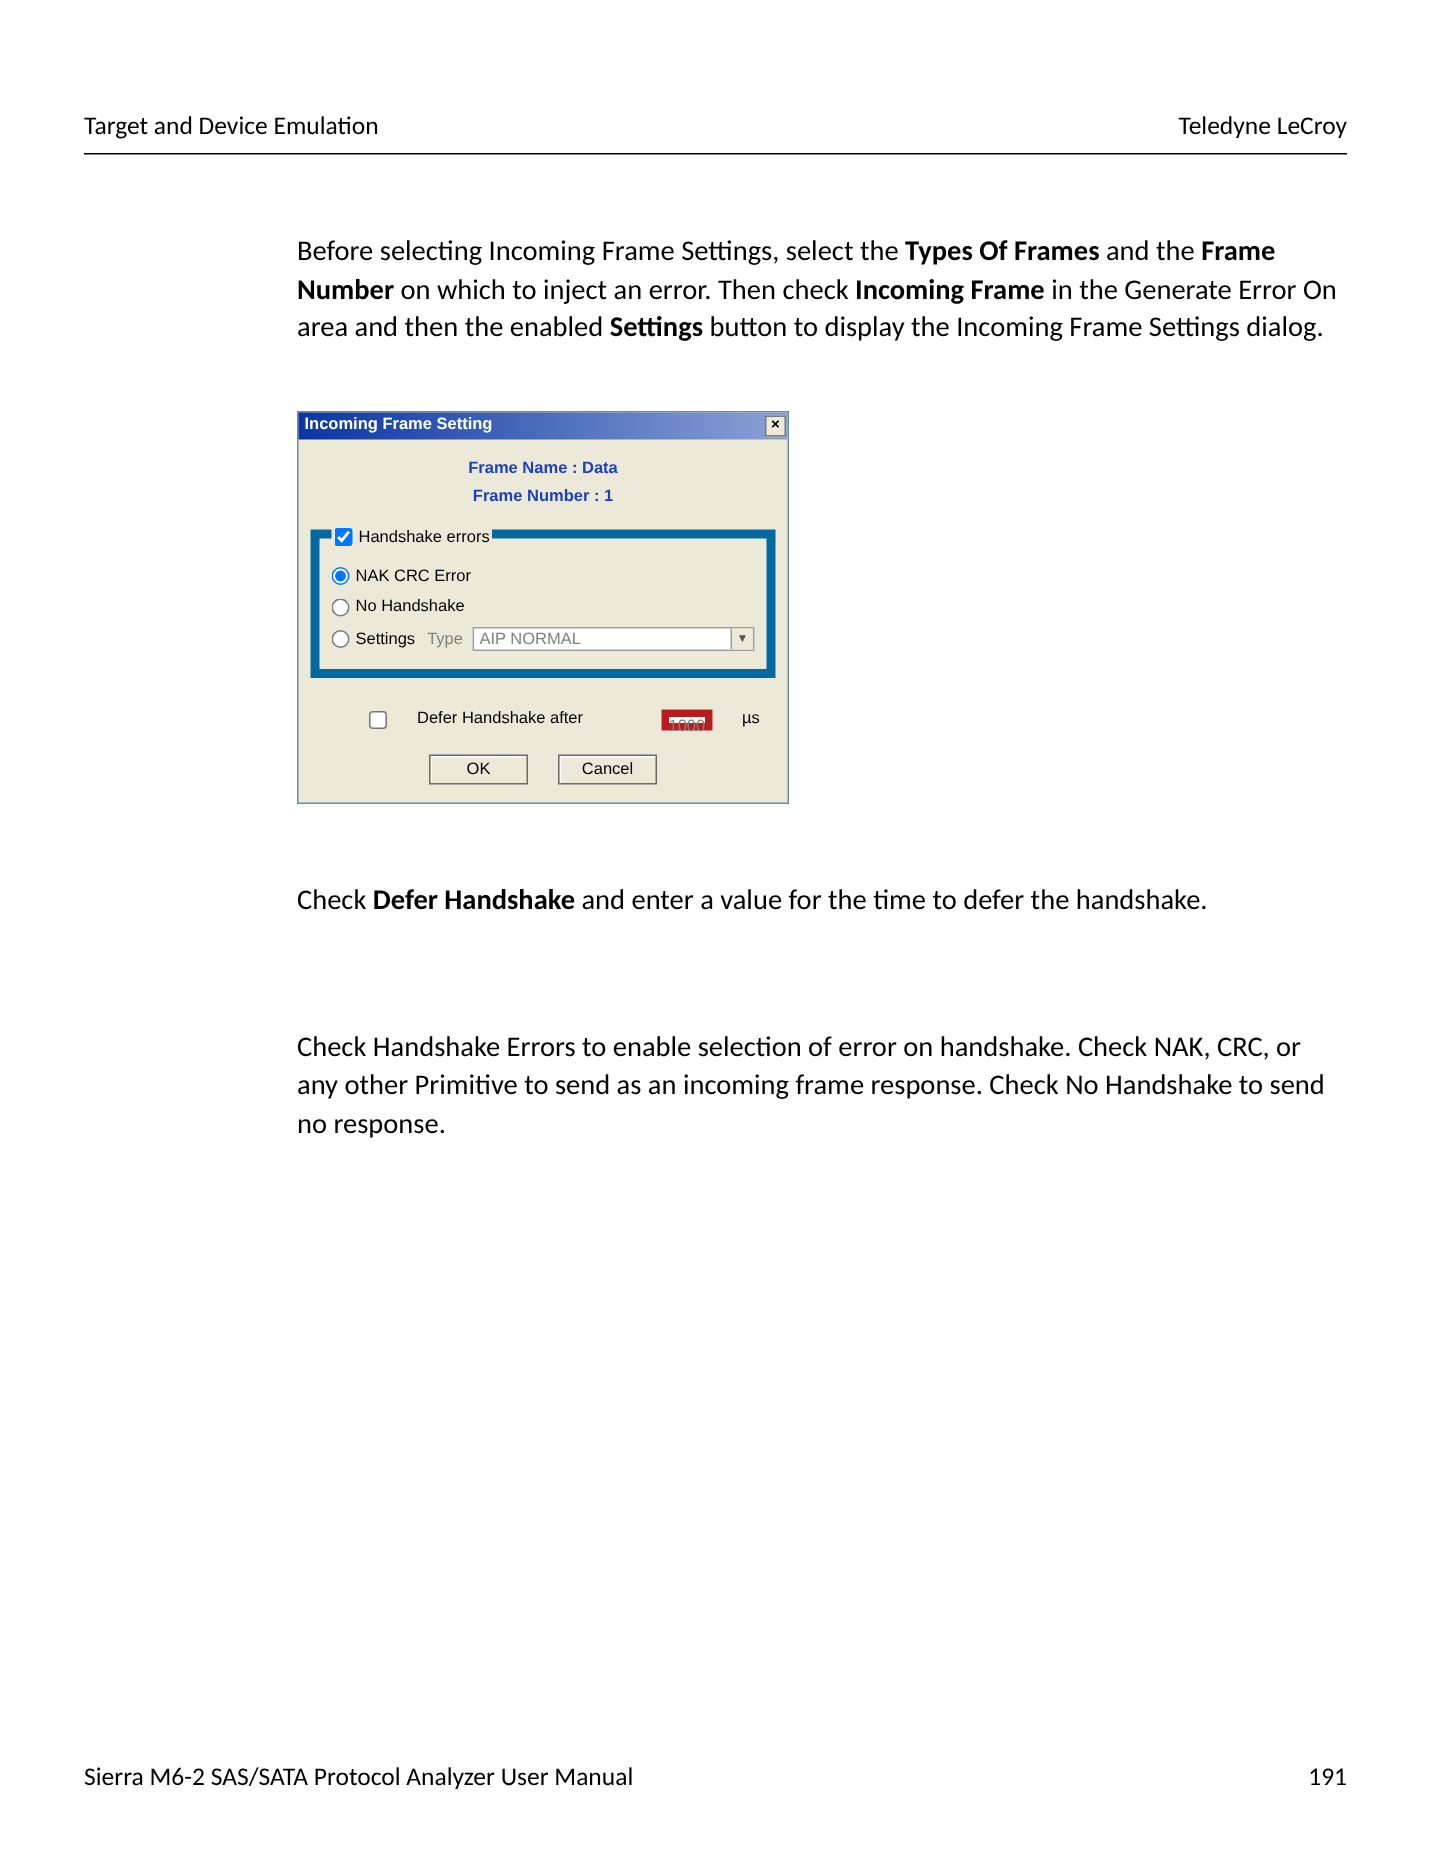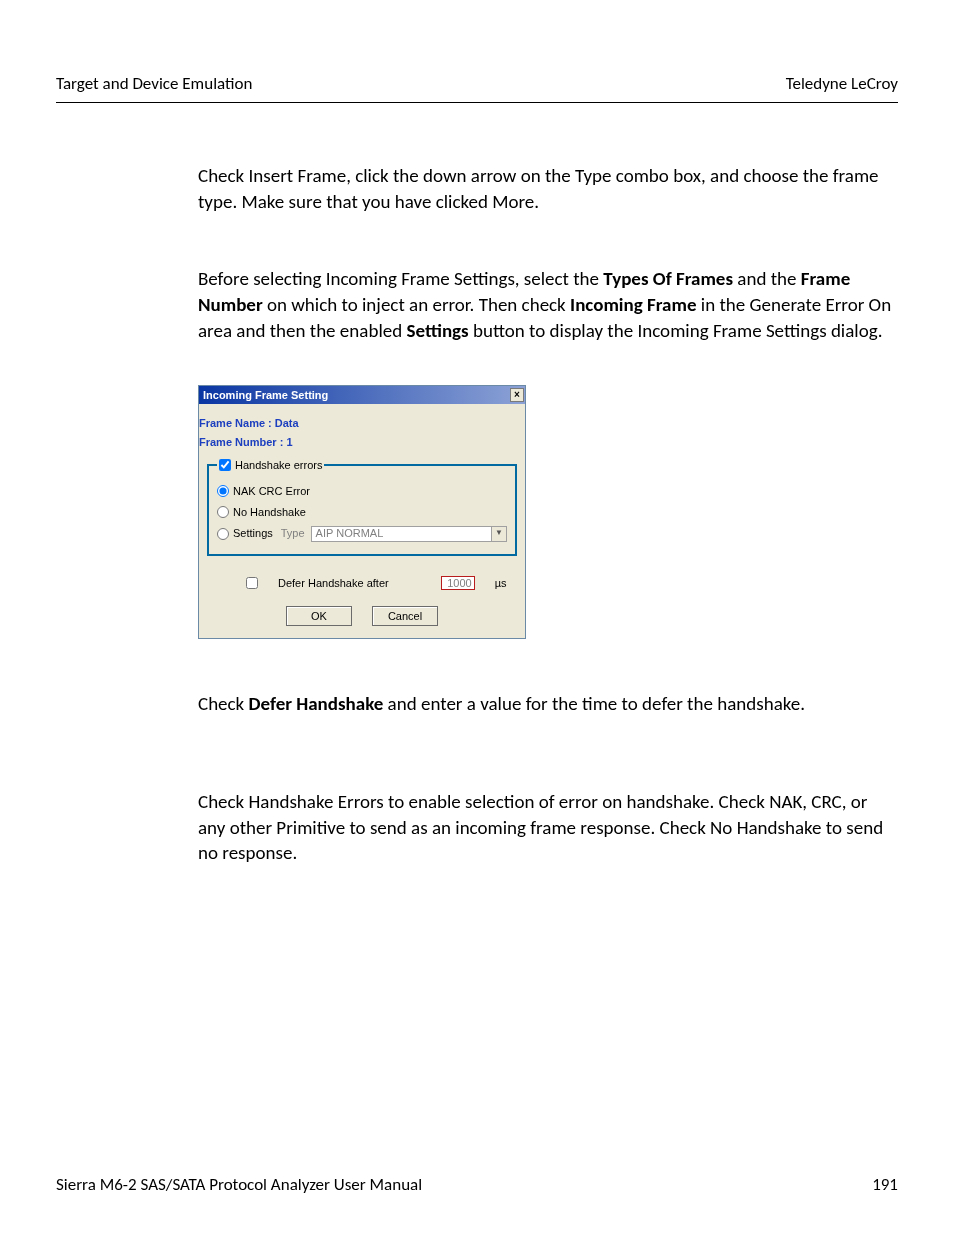--- a/index.html
+++ b/index.html
@@ -77,31 +77,31 @@
     color: #000;
     font-size: 10px;
     line-height: 12px;
     text-align: center;
     margin-right: 1px;
     box-sizing: border-box;
     font-family: Arial, sans-serif;
     cursor: default;
   }
   .frameinfo {
-    text-align: left;
+    text-align: center;
     color: #1c3fbf;
     font-weight: bold;
     font-size: 11px;
     padding-top: 8px;
   }
   .frameinfo div { margin-top: 4px; }
 
   .fieldset {
     margin: 14px 8px 8px 8px;
-    border: 2px solid #0369a1;
+    border: 6px solid #0369a1;
     position: relative;
     padding: 10px 8px 12px 8px;
     box-sizing: border-box;
   }
   .legend {
     position: absolute;
     top: -8px;
     left: 8px;
     background: #ece9d8;
     padding: 0 2px;
@@ -150,21 +150,21 @@
     margin: 20px 8px 8px 12px;
     display: flex;
     align-items: center;
     gap: 20px;
     font-size: 11px;
     padding-left: 35px;
   }
   .numinput {
     width: 34px;
     height: 14px;
-    border: 1px solid #b91c1c;
+    border: 5px solid #b91c1c;
     background: #fff;
     color: #808080;
     font-size: 11px;
     text-align: right;
     padding-right: 2px;
     box-sizing: border-box;
     line-height: 12px;
   }
 
   .btn-row {
@@ -202,21 +202,20 @@
 </head>
 <body>
 
 <div class="page">
   <div class="top-row">
     <span>Target and Device Emulation</span>
     <span>Teledyne LeCroy</span>
   </div>
   <hr class="top-rule">
 
-  <div class="body-col para">Check Insert Frame, click the down arrow on the Type combo box, and choose the frame type. Make sure that you have clicked More.</div>
 
   <div class="body-col para2">
     <span>Before selecting Incoming Frame Settings, select the </span><span class="bold">Types Of Frames</span><span> and the </span><span class="bold">Frame Number</span><span> on which to inject an error. Then check </span><span class="bold">Incoming Frame</span><span> in the Generate Error On area and then the enabled </span><span class="bold">Settings</span><span> button to display the Incoming Frame Settings dialog.</span>
   </div>
 
   <div class="dlg-wrap">
     <div class="dlg">
       <div class="titlebar">
         <span>Incoming Frame Setting</span>
         <div class="closebtn">×</div>

